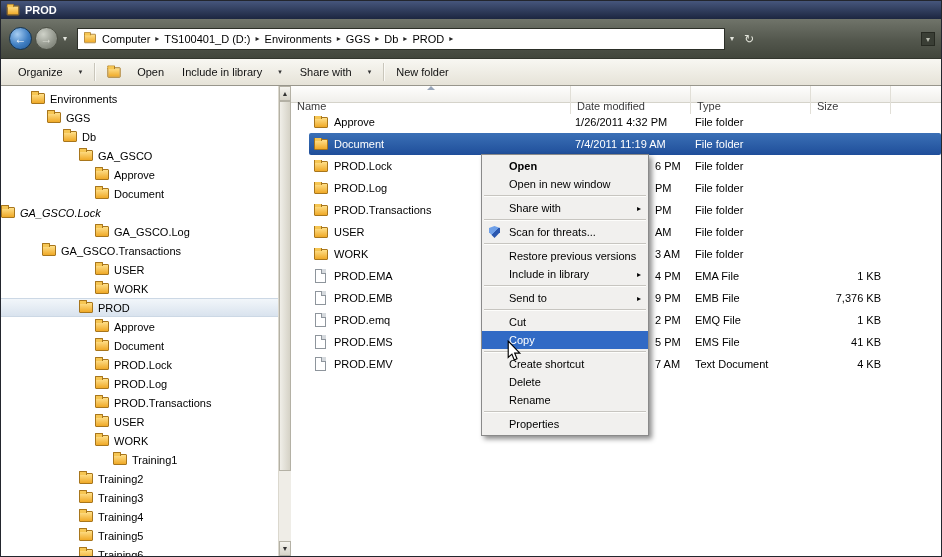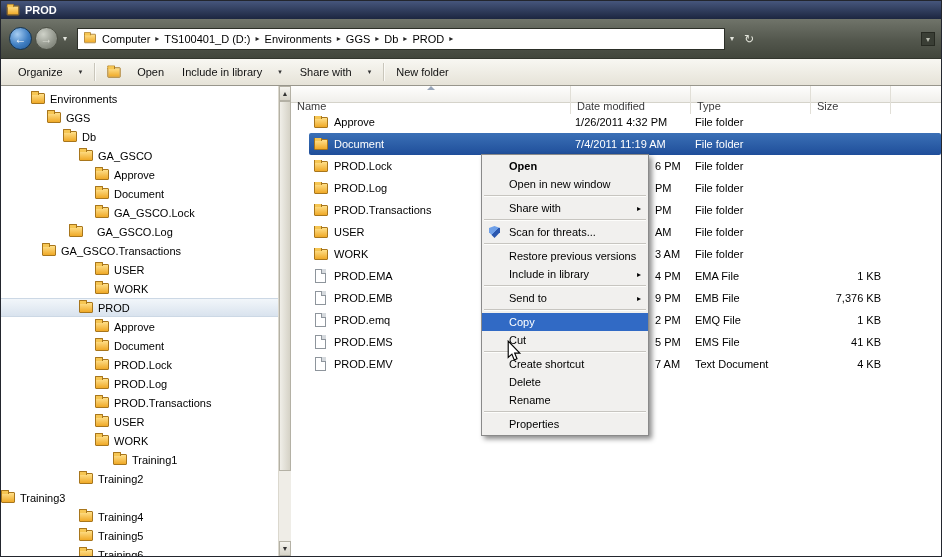--- a/index.html
+++ b/index.html
@@ -174,25 +174,25 @@
           <span class="tlabel">GA_GSCO</span>
         </div>
         <div class="titem" style="padding-left: 94px;">
           <span class="ficon"></span>
           <span class="tlabel">Approve</span>
         </div>
         <div class="titem" style="padding-left: 94px;">
           <span class="ficon"></span>
           <span class="tlabel">Document</span>
         </div>
-        <div class="titem" style="padding-left: 94px;">
+        <div class="titem" style=" font-style: italic;">
           <span class="ficon"></span>
           <span class="tlabel">GA_GSCO.Lock</span>
         </div>
-        <div class="titem" style="padding-left: 68px; gap: 9px;">
+        <div class="titem" style="padding-left: 94px;">
           <span class="ficon"></span>
           <span class="tlabel">GA_GSCO.Log</span>
         </div>
         <div class="titem" style="padding-left: 41px;">
           <span class="ficon"></span>
           <span class="tlabel">GA_GSCO.Transactions</span>
         </div>
         <div class="titem" style="padding-left: 94px;">
           <span class="ficon"></span>
           <span class="tlabel">USER</span>
@@ -234,21 +234,21 @@
           <span class="tlabel">WORK</span>
         </div>
         <div class="titem" style="padding-left: 112px;">
           <span class="ficon"></span>
           <span class="tlabel">Training1</span>
         </div>
         <div class="titem" style="padding-left: 78px;">
           <span class="ficon"></span>
           <span class="tlabel">Training2</span>
         </div>
-        <div class="titem" style="">
+        <div class="titem" style="padding-left: 78px;">
           <span class="ficon"></span>
           <span class="tlabel">Training3</span>
         </div>
         <div class="titem" style="padding-left: 78px;">
           <span class="ficon"></span>
           <span class="tlabel">Training4</span>
         </div>
         <div class="titem" style="padding-left: 78px;">
           <span class="ficon"></span>
           <span class="tlabel">Training5</span>
@@ -424,25 +424,25 @@
       <div class="mitem">
         <span>Include in library</span>
         <span class="marrow">▸</span>
       </div>
       <div class="msep"></div>
       <div class="mitem">
         <span>Send to</span>
         <span class="marrow">▸</span>
       </div>
       <div class="msep"></div>
+      <div class="mitem">
+        <span>Cut</span>
+      </div>
       <div class="mitem hl">
         <span>Copy</span>
-      </div>
-      <div class="mitem">
-        <span>Cut</span>
       </div>
       <div class="msep"></div>
       <div class="mitem">
         <span>Create shortcut</span>
       </div>
       <div class="mitem">
         <span>Delete</span>
       </div>
       <div class="mitem">
         <span>Rename</span>

